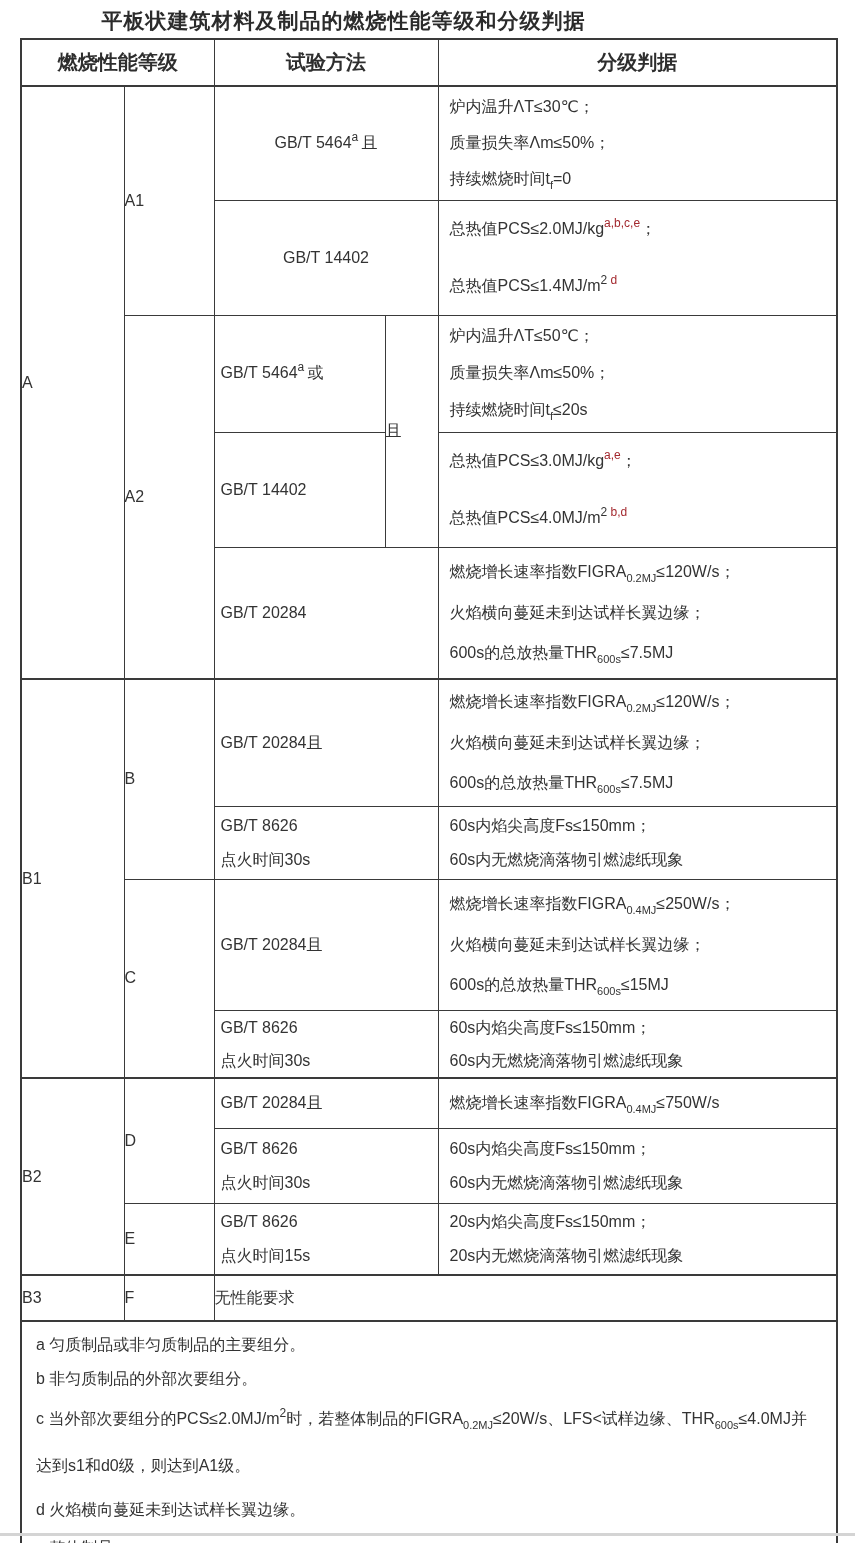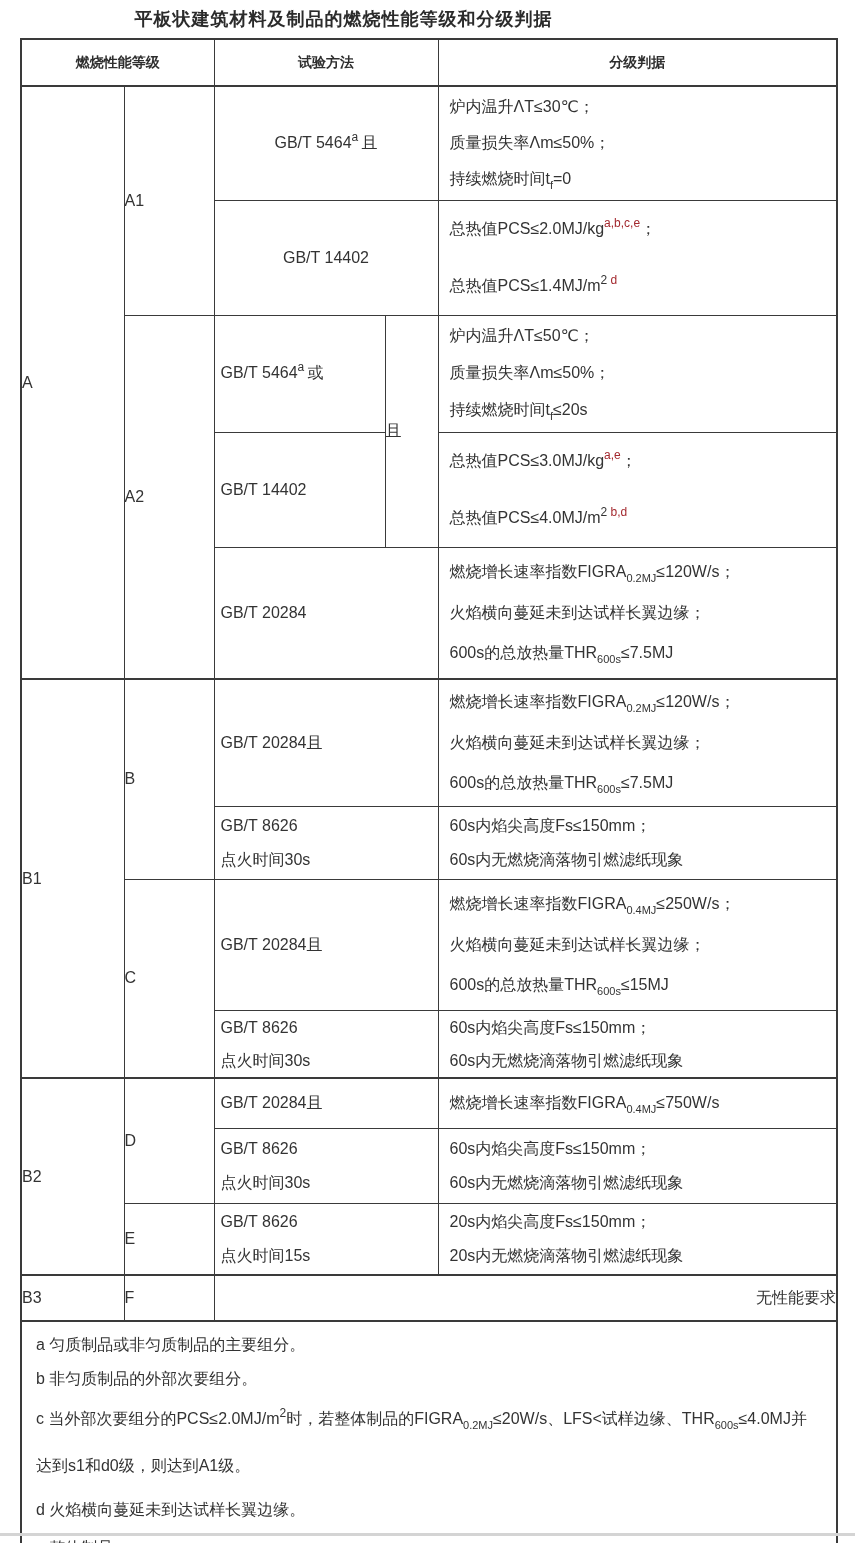--- a/index.html
+++ b/index.html
@@ -2,35 +2,35 @@
 <html style="--red: #a3282e;"><head>
 <meta charset="utf-8">
 <style>
   html,body{margin:0;padding:0;}
   body{
     width:855px;height:1543px;position:relative;background:#ffffff;
     font-family:"Liberation Sans","DejaVu Sans",sans-serif;color:#333333;
   }
   .page-title{
     position:absolute;top:7px;left:0;width:687px;text-align:center;
-    font-size:18px;font-weight:bold;color:#2b2b2b;letter-spacing:1px;
+    font-size:21px;font-weight:bold;color:#2b2b2b;letter-spacing:1px;
   }
   table.cls{
     position:absolute;top:38px;left:20px;width:816px;
     border-collapse:collapse;table-layout:fixed;font-size:16px;
     border:2px solid #3a3a3a;
   }
   td,th{border:1px solid #3a3a3a;padding:0;vertical-align:middle;overflow:hidden;}
-  thead th{height:45px;font-weight:bold;font-size:14px;border-bottom:2px solid #3a3a3a;color:#2e2e2e;}
+  thead th{height:45px;font-weight:bold;font-size:20px;border-bottom:2px solid #3a3a3a;color:#2e2e2e;}
   tr.sec > td{border-top:2px solid #3a3a3a;}
   .grade{text-align:left;}
   .method{text-align:left;padding-left:6px;}
   .method.center{text-align:center;padding-left:0;}
   .crit{text-align:left;padding-left:11px;}
-  .center-cell{text-align:right;}
+  .center-cell{text-align:left;}
   .tline{line-height:40px;white-space:nowrap;}
   .method.center .tline{text-align:center;}
   tr.lh36 .tline{line-height:36px;}
   tr.lh37 .tline{line-height:37px;}
   tr.lh44 .tline{line-height:55px;}
   tr.lh34 .tline{line-height:34px;}
   tr.lh33 .tline{line-height:33px;}
   tr.lh20 .tline{line-height:20px;}
   tr.h114{height:114px;} tr.h99{height:99px;} tr.h117{height:117px;}
   tr.h102{height:102px;} tr.h132{height:132px;} tr.h127{height:127px;}

